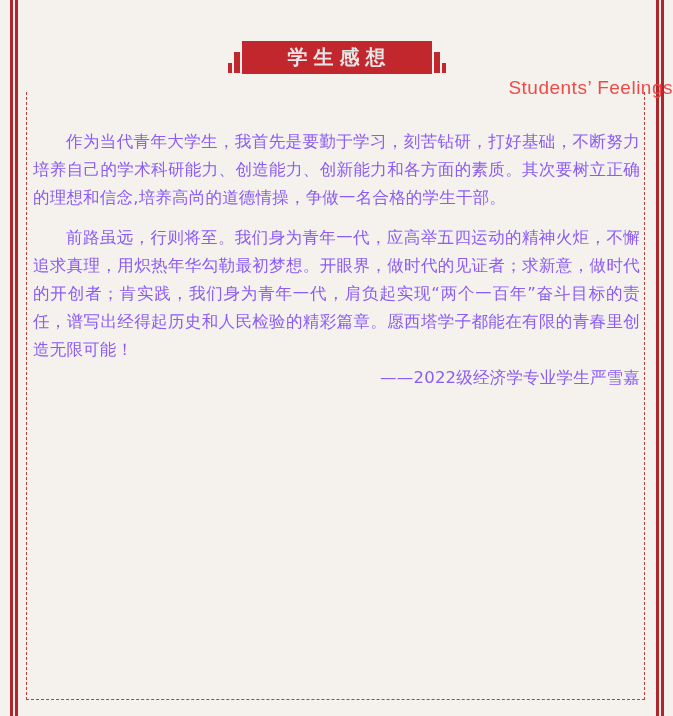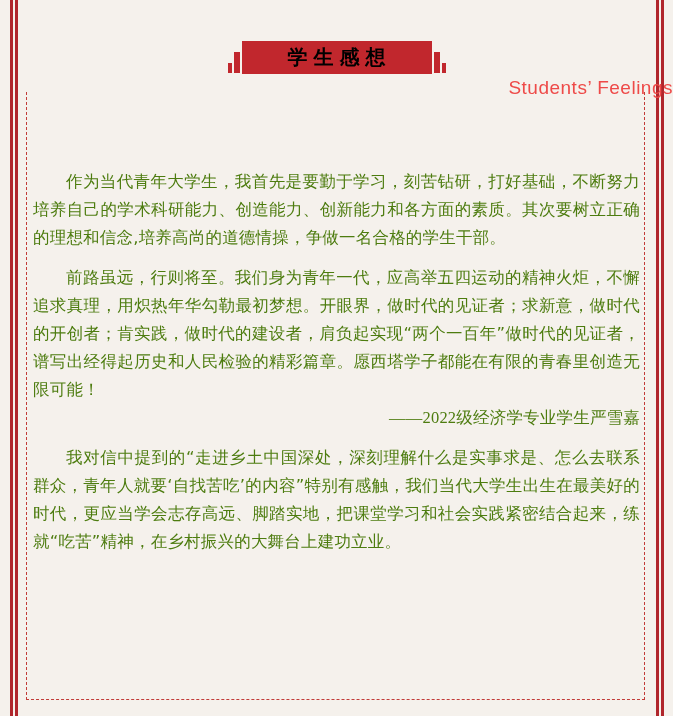--- a/index.html
+++ b/index.html
@@ -62,21 +62,21 @@
   .bar-tall {
     width: 6px;
     height: 21px;
     background: #c1272d;
     margin: 0 2px 1px 2px;
   }
   .banner-title {
     width: 190px;
     height: 33px;
     background: #c1272d;
-    color: #000000;
+    color: #e5e5e5;
     font-size: 20px;
     font-weight: bold;
     letter-spacing: 6px;
     padding-left: 6px;
     box-sizing: border-box;
     display: flex;
     align-items: center;
     justify-content: center;
     margin-top: 14px;
   }
@@ -91,32 +91,31 @@
     letter-spacing: 0.5px;
     font-family: "Liberation Sans", "DejaVu Sans", sans-serif;
   }
 
   
   .article {
     position: absolute;
     top: 128px;
     left: 33px;
     width: 607px;
-    color: #4d7c0f;
+    color: #8b5cf6;
     font-size: 16.5px;
     line-height: 28px;
     text-align: justify;
     letter-spacing: 0.2px;
-    margin-top: 40px;
   }
   .para-block { margin: 0 0 12px 0; }
   .para-block p { margin: 0; }
   .para-text { text-indent: 2em; }
   .attr-left  { text-indent: 2em; }
-  .attr-right { text-align: right; font-family: Liberation Serif, serif; }
+  .attr-right { text-align: right; }
 </style>
 </head>
 <body>
 
 <div class="side-line sl-left-outer"></div>
 <div class="side-line sl-left-inner"></div>
 <div class="side-line sl-right-inner"></div>
 <div class="side-line sl-right-outer"></div>
 
 <div class="dashed-frame"></div>
@@ -129,19 +128,18 @@
   <span class="bar-short"></span>
 </div>
 
 <div class="subtitle">Students’ Feelings</div>
 
 <div class="article">
   <div class="para-block">
     <p class="para-text">作为当代青年大学生，我首先是要勤于学习，刻苦钻研，打好基础，不断努力培养自己的学术科研能力、创造能力、创新能力和各方面的素质。其次要树立正确的理想和信念,培养高尚的道德情操，争做一名合格的学生干部。</p>
   </div>
   <div class="para-block">
-    <p class="para-text">前路虽远，行则将至。我们身为青年一代，应高举五四运动的精神火炬，不懈追求真理，用炽热年华勾勒最初梦想。开眼界，做时代的见证者；求新意，做时代的开创者；肯实践，做时代的建设者，肩负起实现“两个一百年”做时代的见证者，谱写出经得起历史和人民检验的精彩篇章。愿西塔学子都能在有限的青春里创造无限可能！</p>
+    <p class="para-text">前路虽远，行则将至。我们身为青年一代，应高举五四运动的精神火炬，不懈追求真理，用炽热年华勾勒最初梦想。开眼界，做时代的见证者；求新意，做时代的开创者；肯实践，我们身为青年一代，肩负起实现“两个一百年”奋斗目标的责任，谱写出经得起历史和人民检验的精彩篇章。愿西塔学子都能在有限的青春里创造无限可能！</p>
     <p class="attr-right">——2022级经济学专业学生严雪嘉</p>
   </div>
   <div class="para-block">
-    <p class="para-text">我对信中提到的“走进乡土中国深处，深刻理解什么是实事求是、怎么去联系群众，青年人就要‘自找苦吃’的内容”特别有感触，我们当代大学生出生在最美好的时代，更应当学会志存高远、脚踏实地，把课堂学习和社会实践紧密结合起来，练就“吃苦”精神，在乡村振兴的大舞台上建功立业。</p>
   </div>
 </div>
 
 </body></html>

